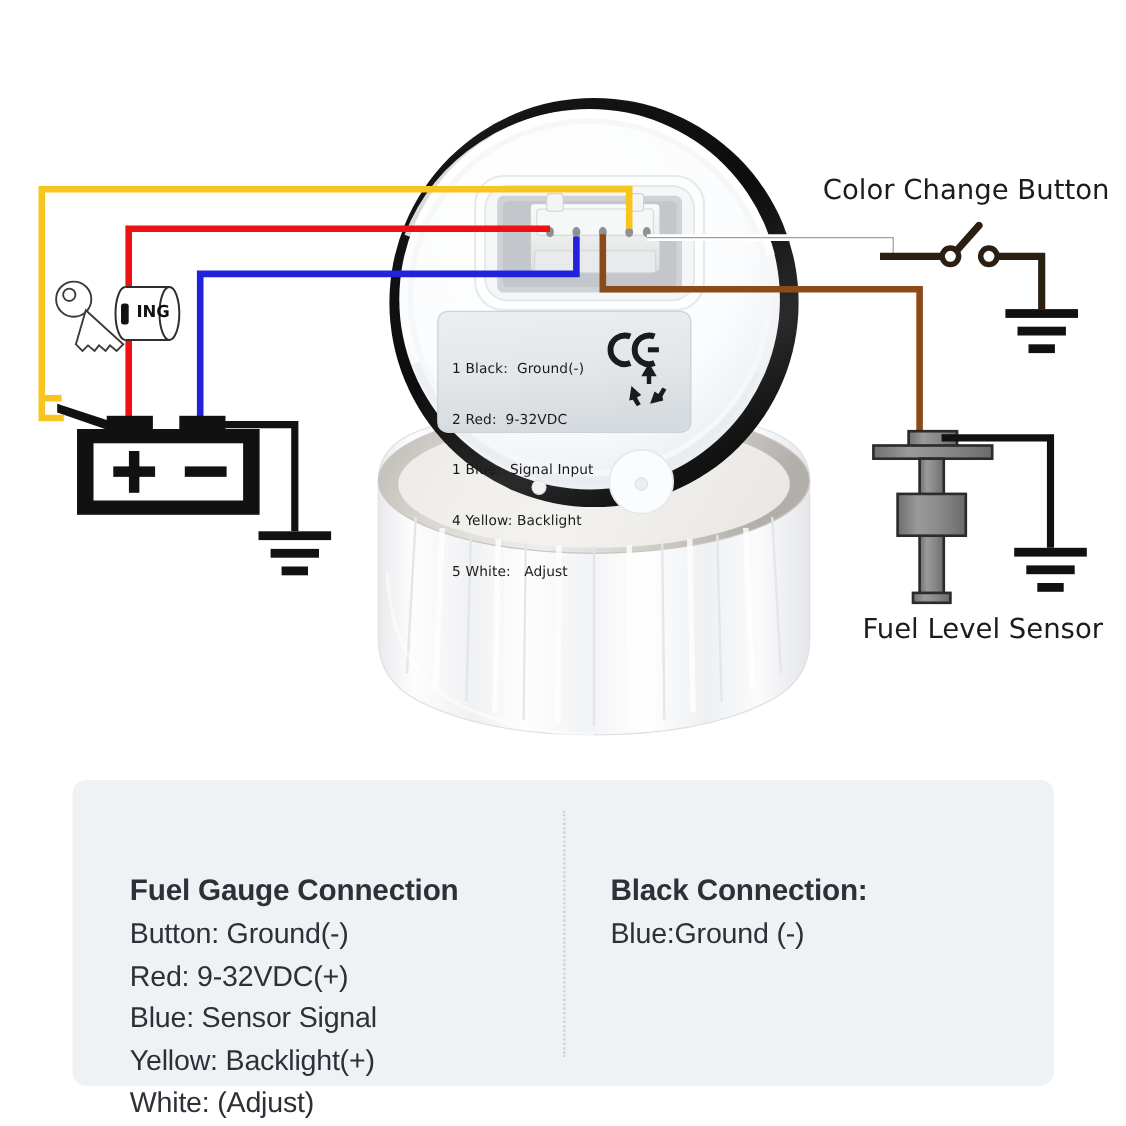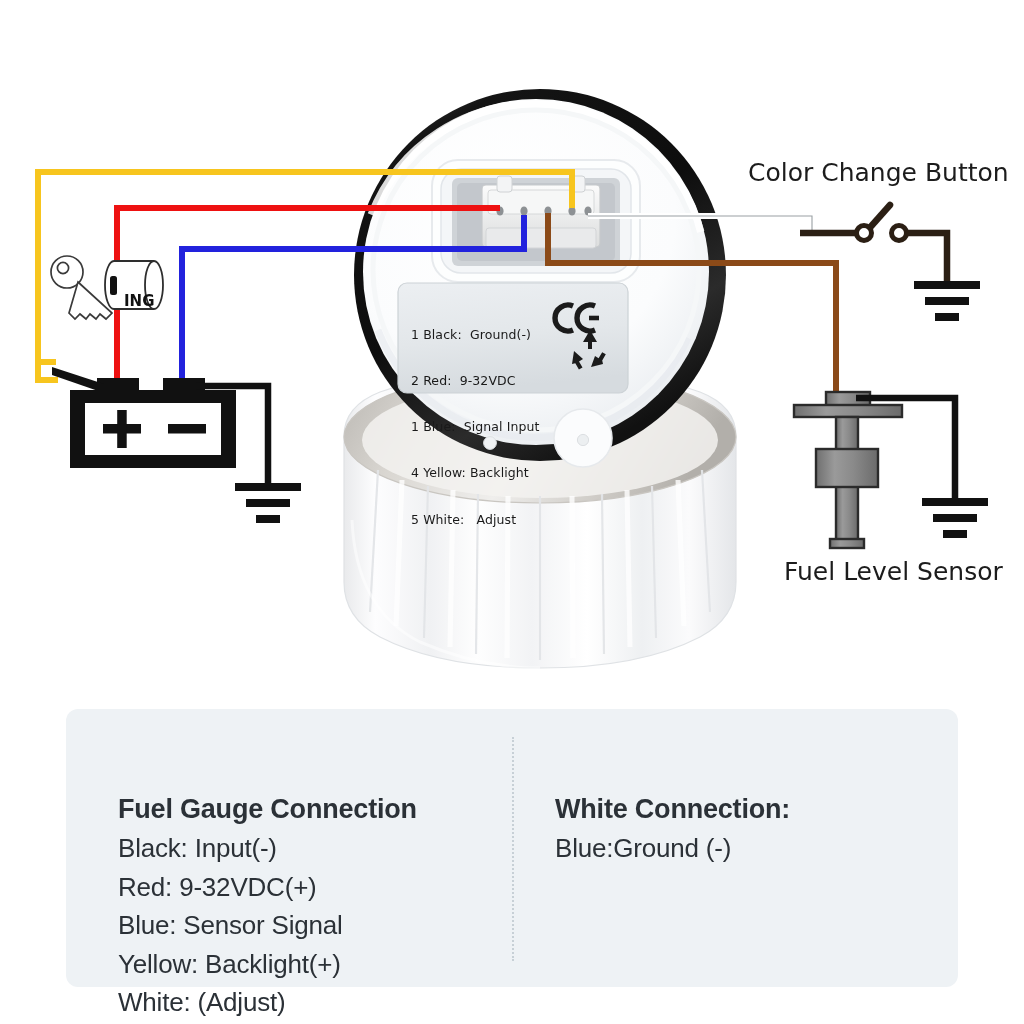--- a/index.html
+++ b/index.html
@@ -10,21 +10,21 @@
     position:relative;overflow:hidden;
   }
   #stage{position:absolute;inset:0;width:1024px;height:1024px;}
   .svgroot{position:absolute;top:0;left:0;width:1024px;height:1024px;}
 
   
   .lbl{position:absolute;color:#1c1c1c;white-space:nowrap;}
   #label-color-change{left:748px;top:158px;font-size:25px;text-align:center;}
   #label-fuel-sensor{left:784px;top:557px;font-size:25px;}
   #label-voltage{left:77px;top:478px;font-size:36px;letter-spacing:0px;}
-  #label-ing{left:124px;top:292px;font-size:15px;font-weight:bold;color:#111;}
+  #label-ing{left:124px;top:274px;font-size:15px;font-weight:bold;color:#111;}
 
   
   #gauge-plate-text{
     position:absolute;left:411px;top:296px;
     font-family:"DejaVu Sans", sans-serif;
     font-size:12.5px;line-height:15.4px;color:#1a1a1a;
     letter-spacing:.1px;white-space:pre;
   }
   #gauge-plate-text div{height:15.4px;}
 
@@ -290,25 +290,25 @@
 
   <div class="lbl" id="label-color-change">Color Change Button</div>
   <div class="lbl" id="label-fuel-sensor">Fuel Level Sensor</div>
   <div class="lbl" id="label-ing">ING</div>
 
   <div id="legend-panel"></div>
   <div id="legend-divider"></div>
 
   <div class="legend-col" id="legend-col-left">
     <div class="legend-title">Fuel Gauge Connection</div>
-    <div class="legend-line">Black: Input(-)</div>
+    <div class="legend-line">Button: Ground(-)</div>
     <div class="legend-line">Red: 9-32VDC(+)</div>
     <div class="legend-line">Blue: Sensor Signal</div>
     <div class="legend-line">Yellow: Backlight(+)</div>
     <div class="legend-line">White: (Adjust)</div>
   </div>
 
   <div class="legend-col" id="legend-col-right">
-    <div class="legend-title">White Connection:</div>
+    <div class="legend-title">Black Connection:</div>
     <div class="legend-line">Blue:Ground (-)</div>
   </div>
 
 </div>
 
 </body></html>

